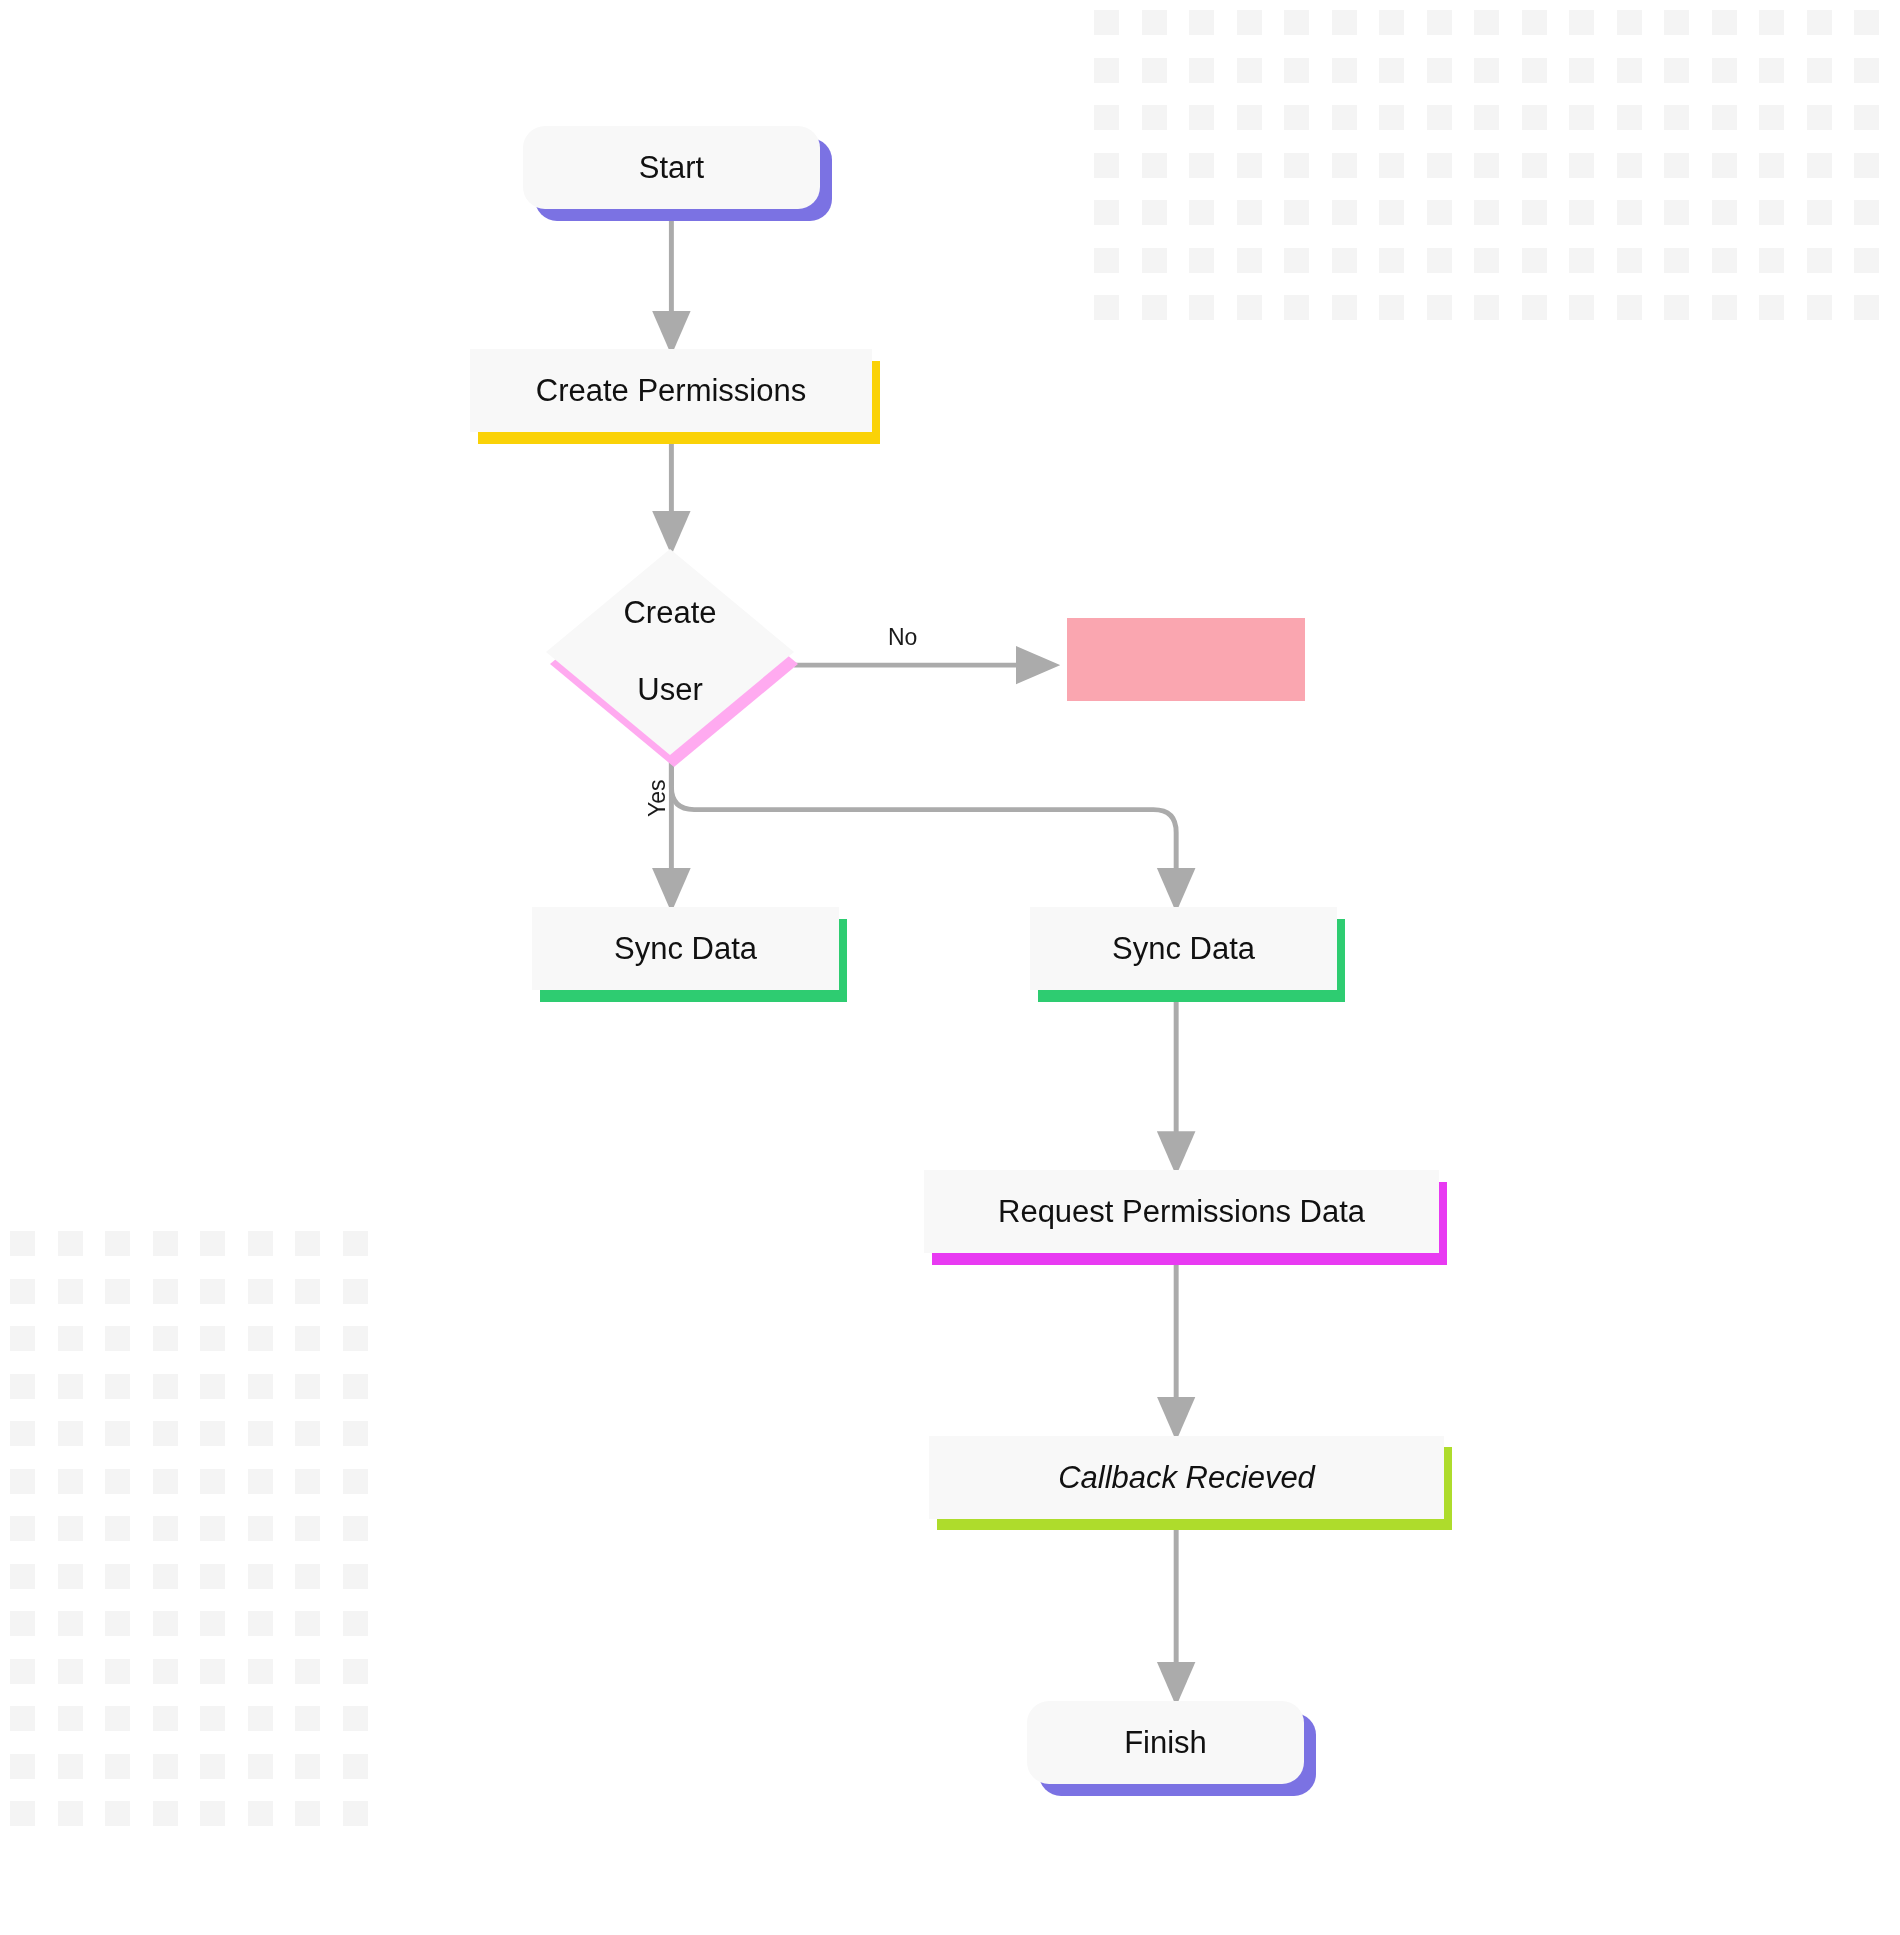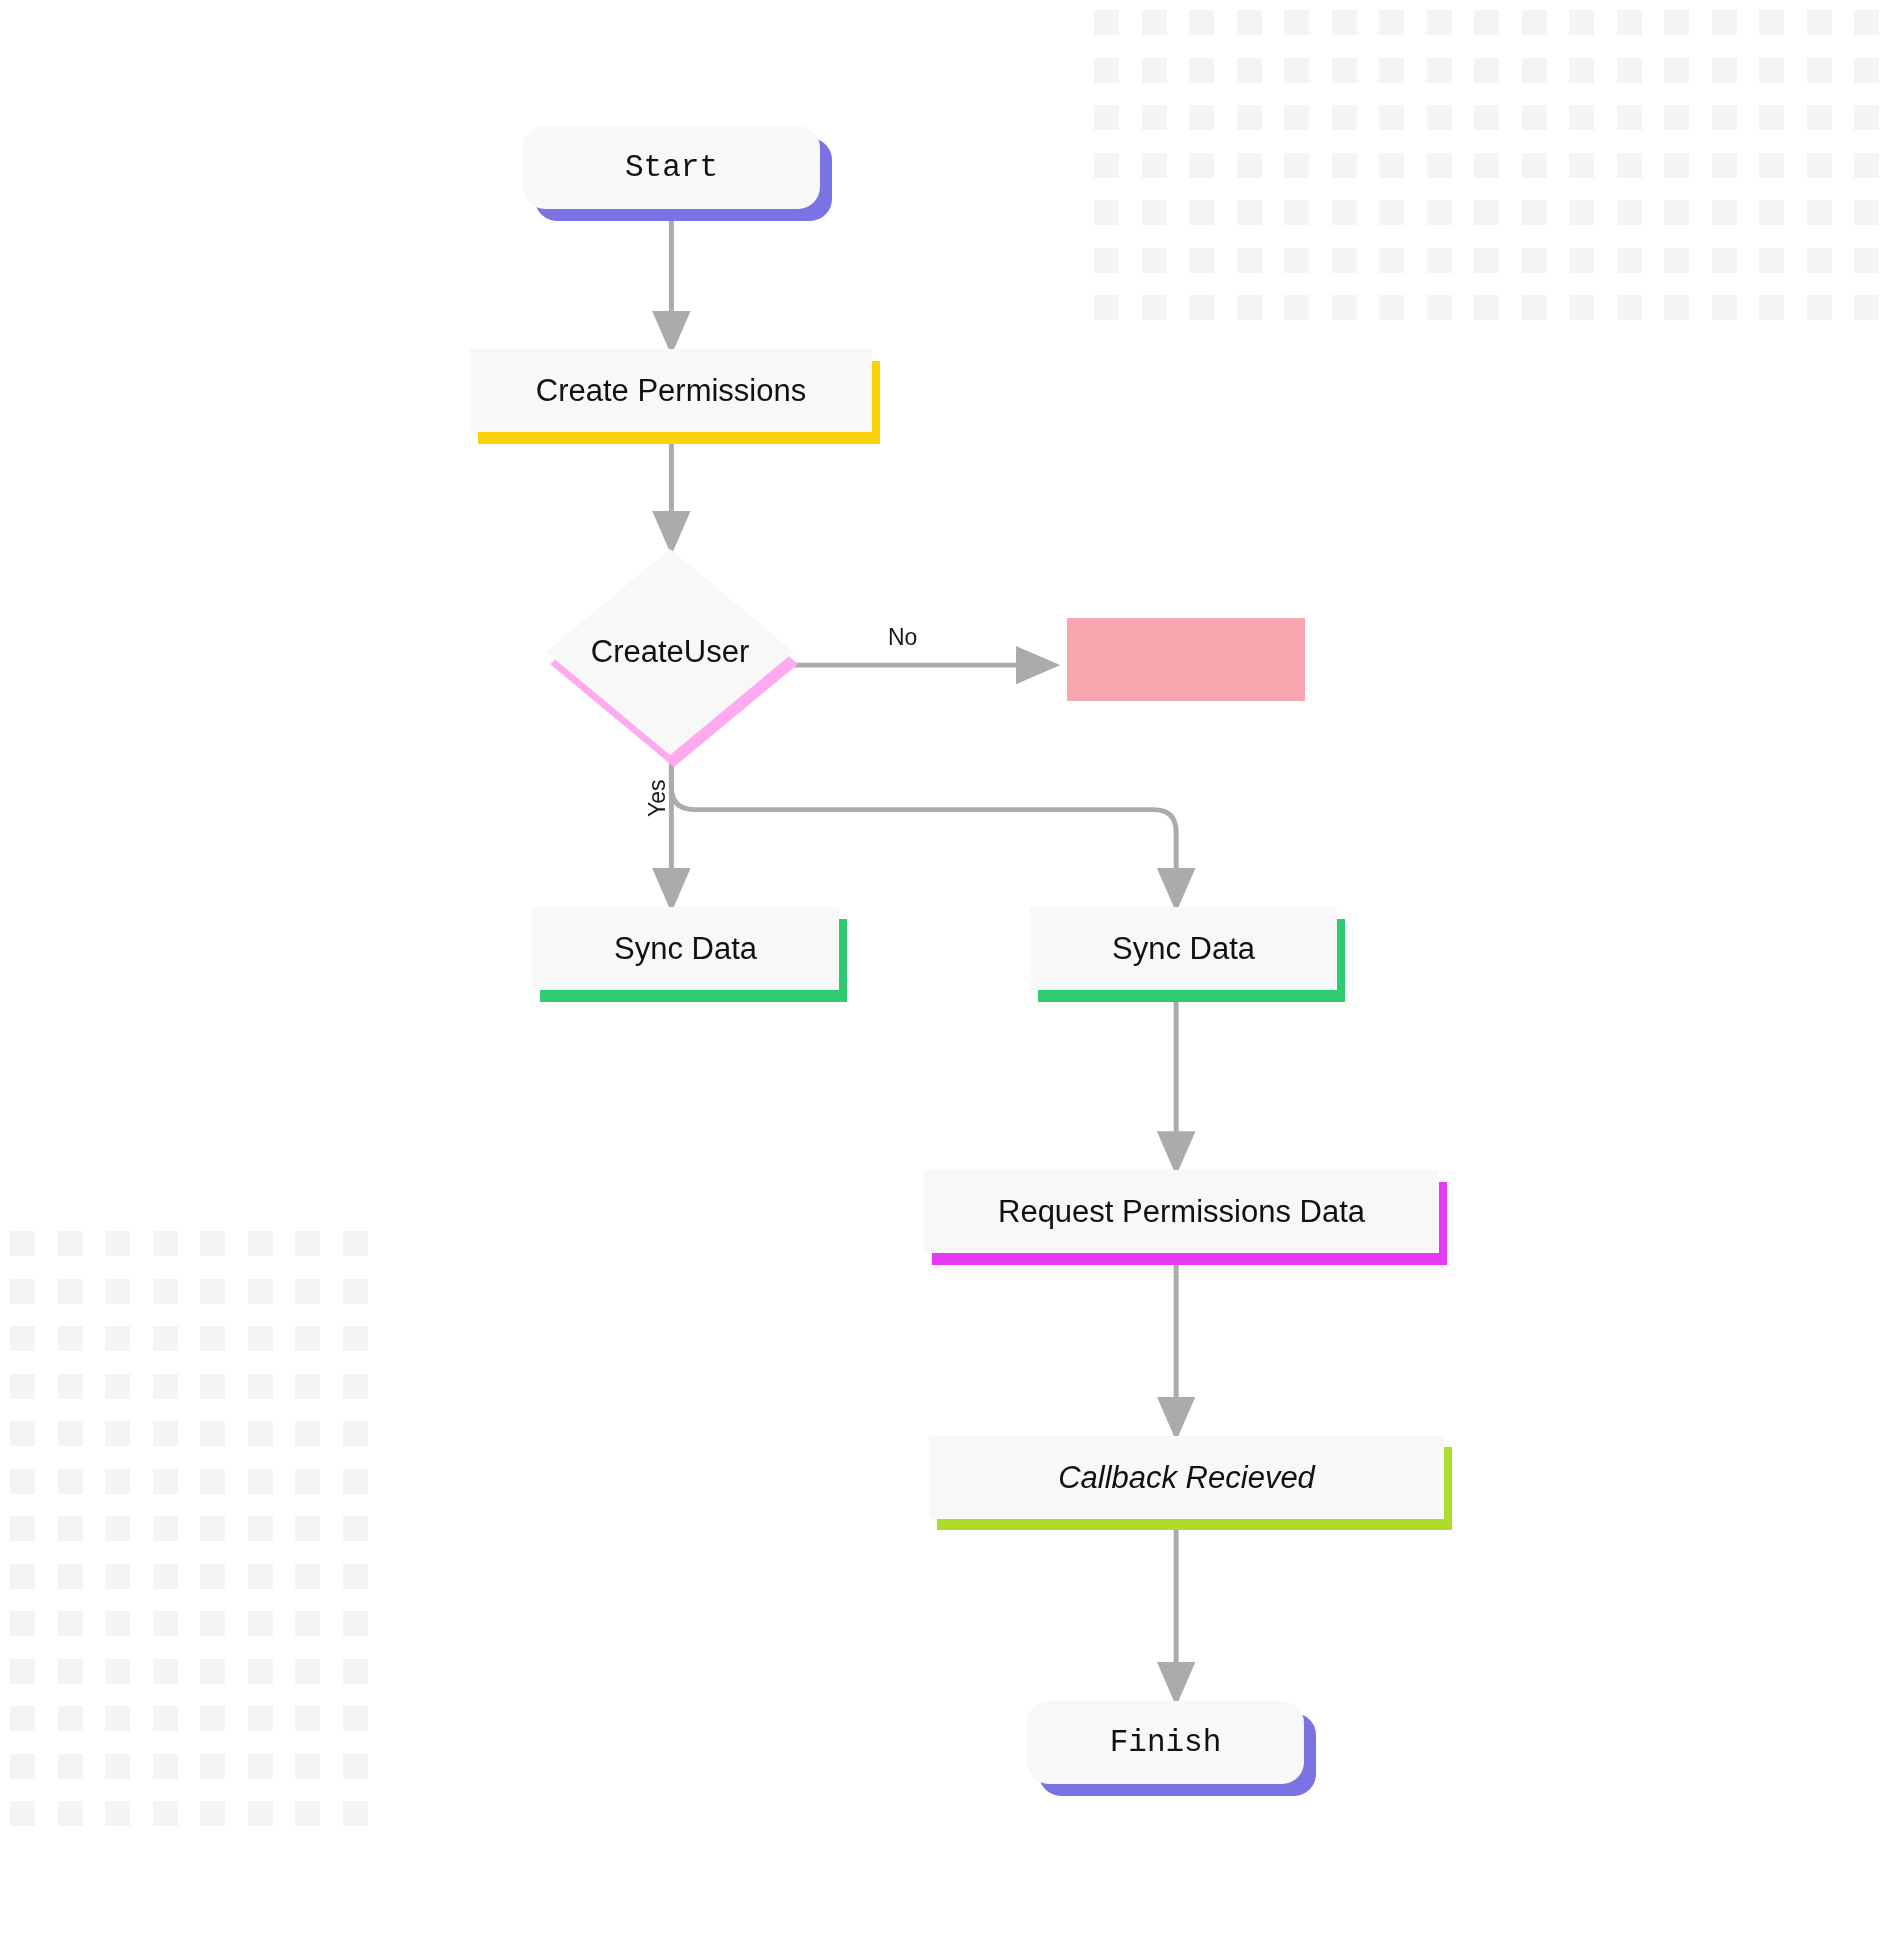--- a/index.html
+++ b/index.html
@@ -71,21 +71,20 @@
   }
 
   
   .shadow-block {
     position: absolute;
     z-index: 2;
   }
 
   .node.terminator {
     border-radius: 22px;
-    font-family: Liberation Mono, monospace;
   }
   .shadow-block.terminator {
     border-radius: 22px;
   }
 
   
   .diamond-wrap {
     position: absolute;
     z-index: 3;
   }
@@ -101,20 +100,21 @@
     height: 100%;
     display: flex;
     align-items: center;
     justify-content: center;
     text-align: center;
     font-size: 31px;
     line-height: 1.25;
     color: #111111;
     font-family: "Liberation Sans", sans-serif;
     z-index: 3;
+    flex-direction: column;
   }
 </style>
 </head>
 <body>
 
 <div id="canvas">
 
   <div class="dotgrid" id="decor-top-right" style="left: 1094px; top: 10px; width: 855px; height: 333px;">
       <div class="cell" style="left:0px; top:0px; width:25px; height:25px; background:#f4f4f4;"></div>
       <div class="cell" style="left:48px; top:0px; width:25px; height:25px; background:#f4f4f4;"></div>

